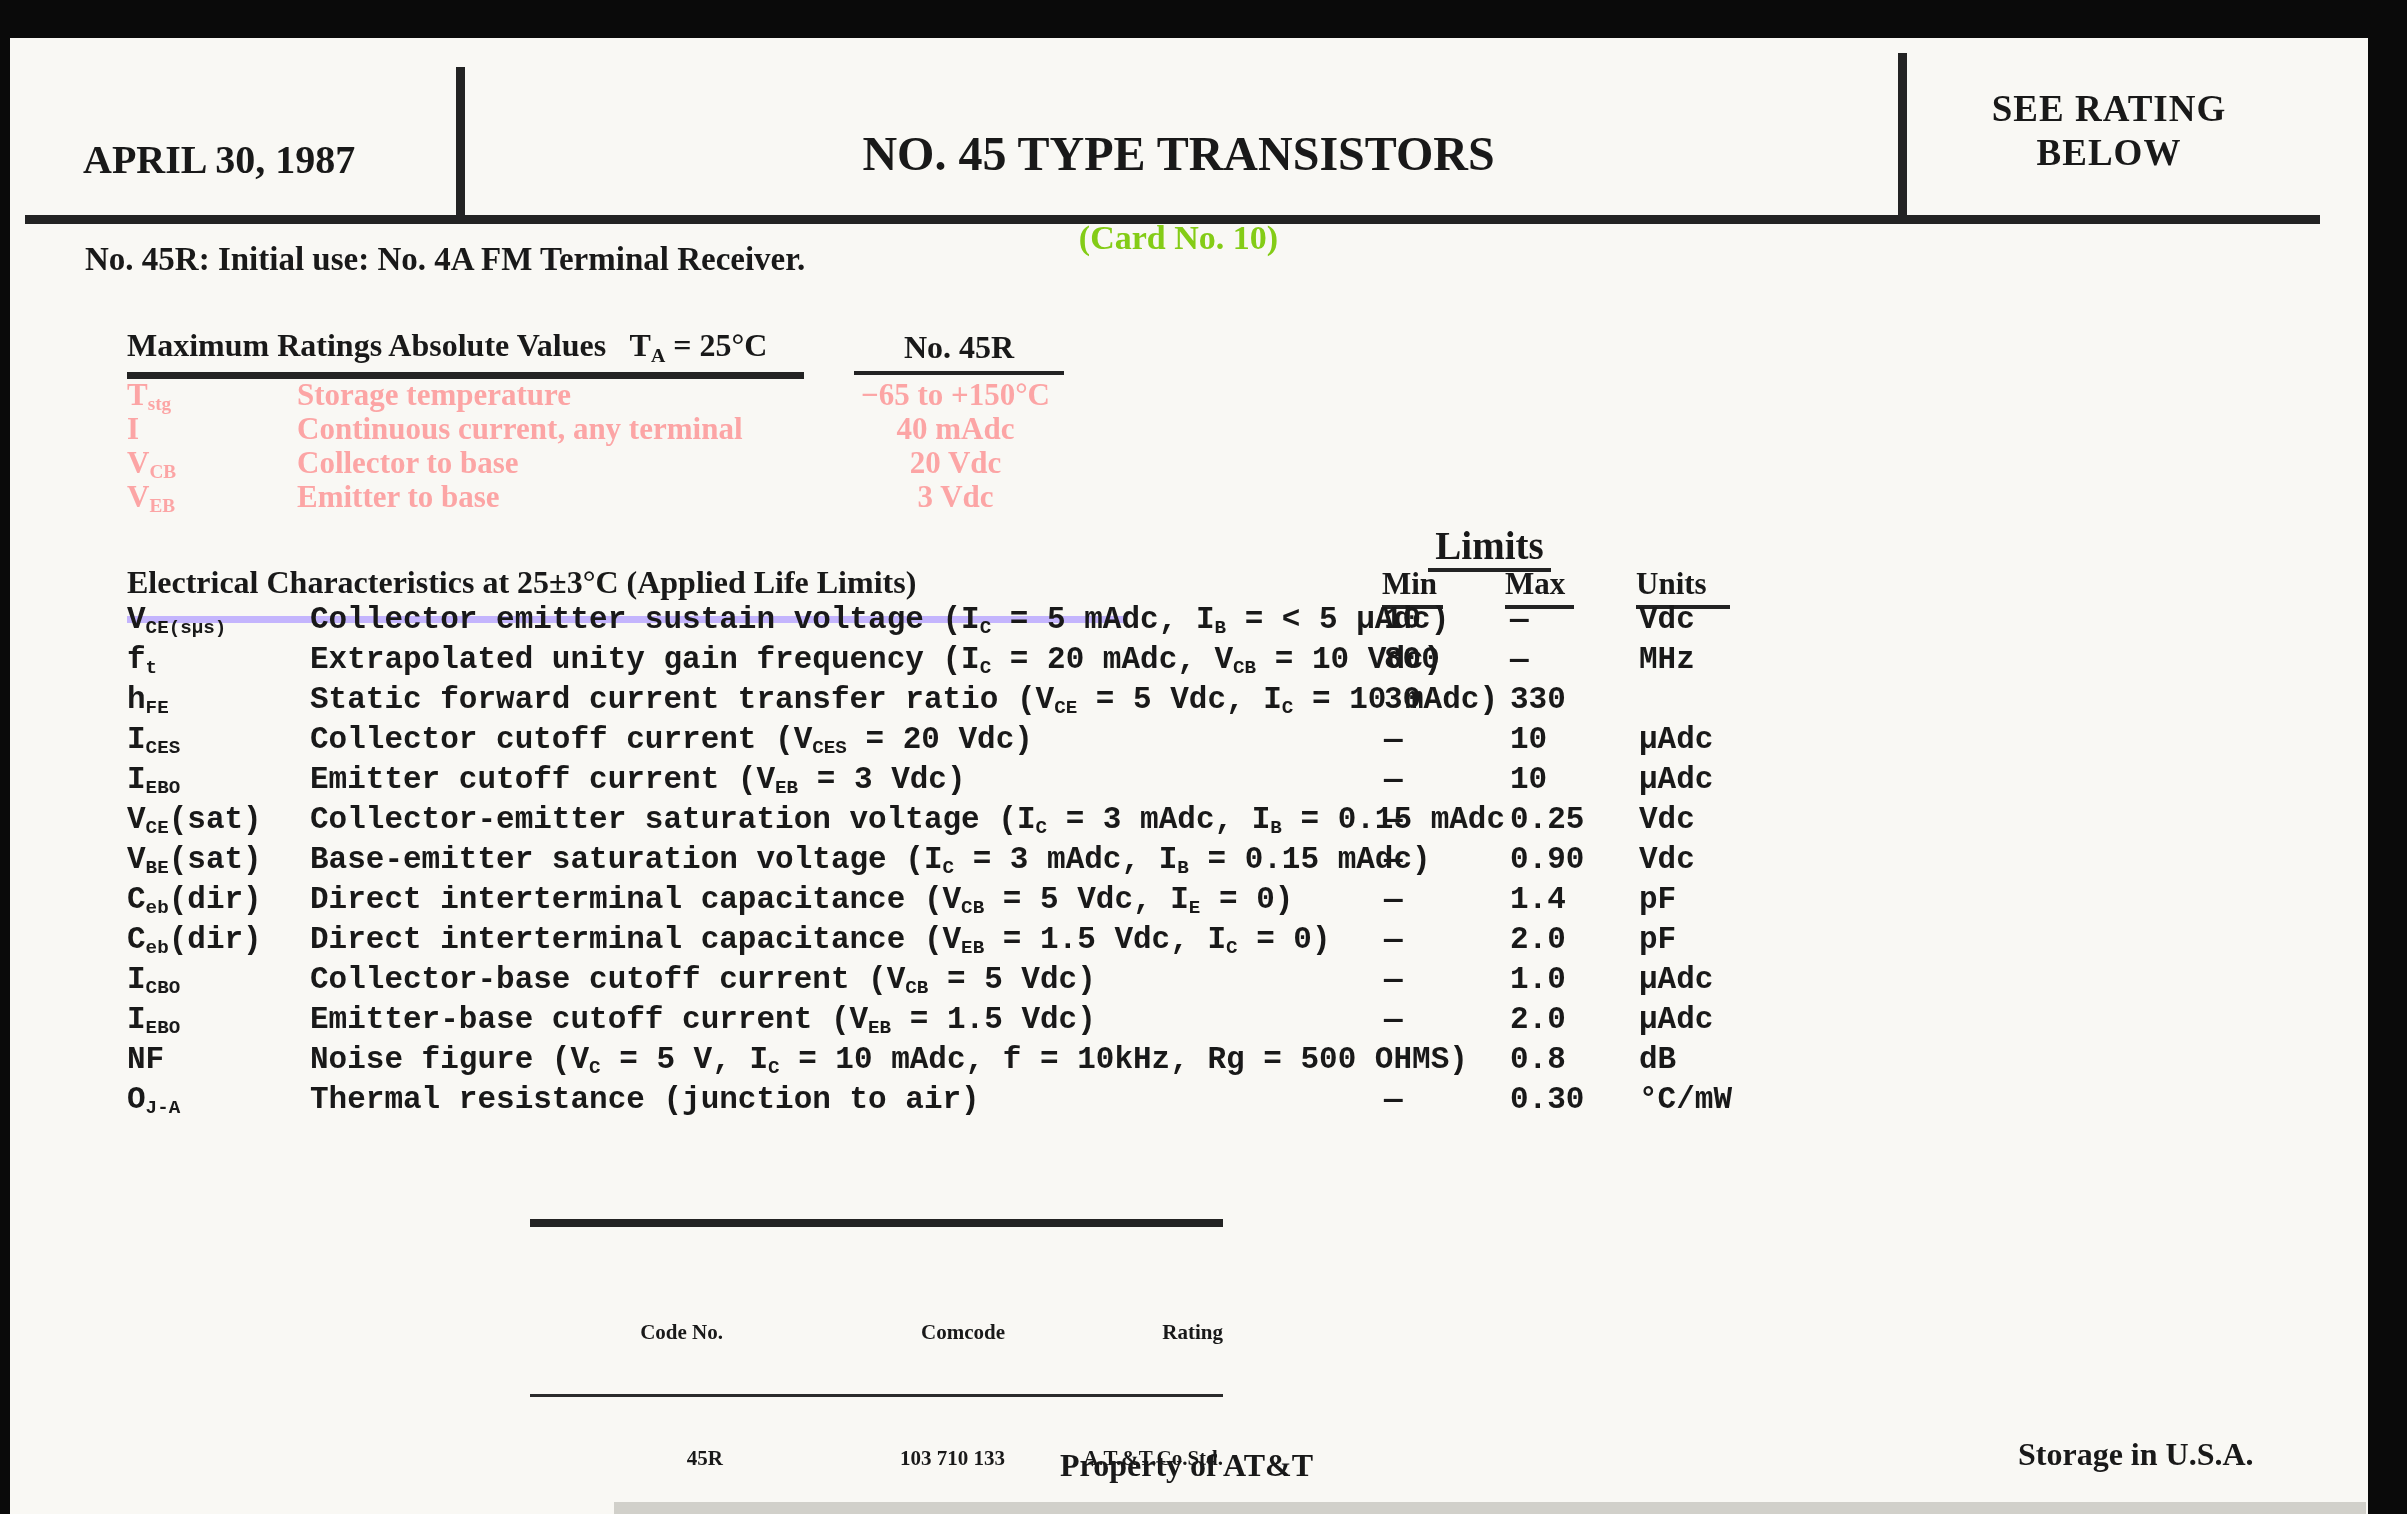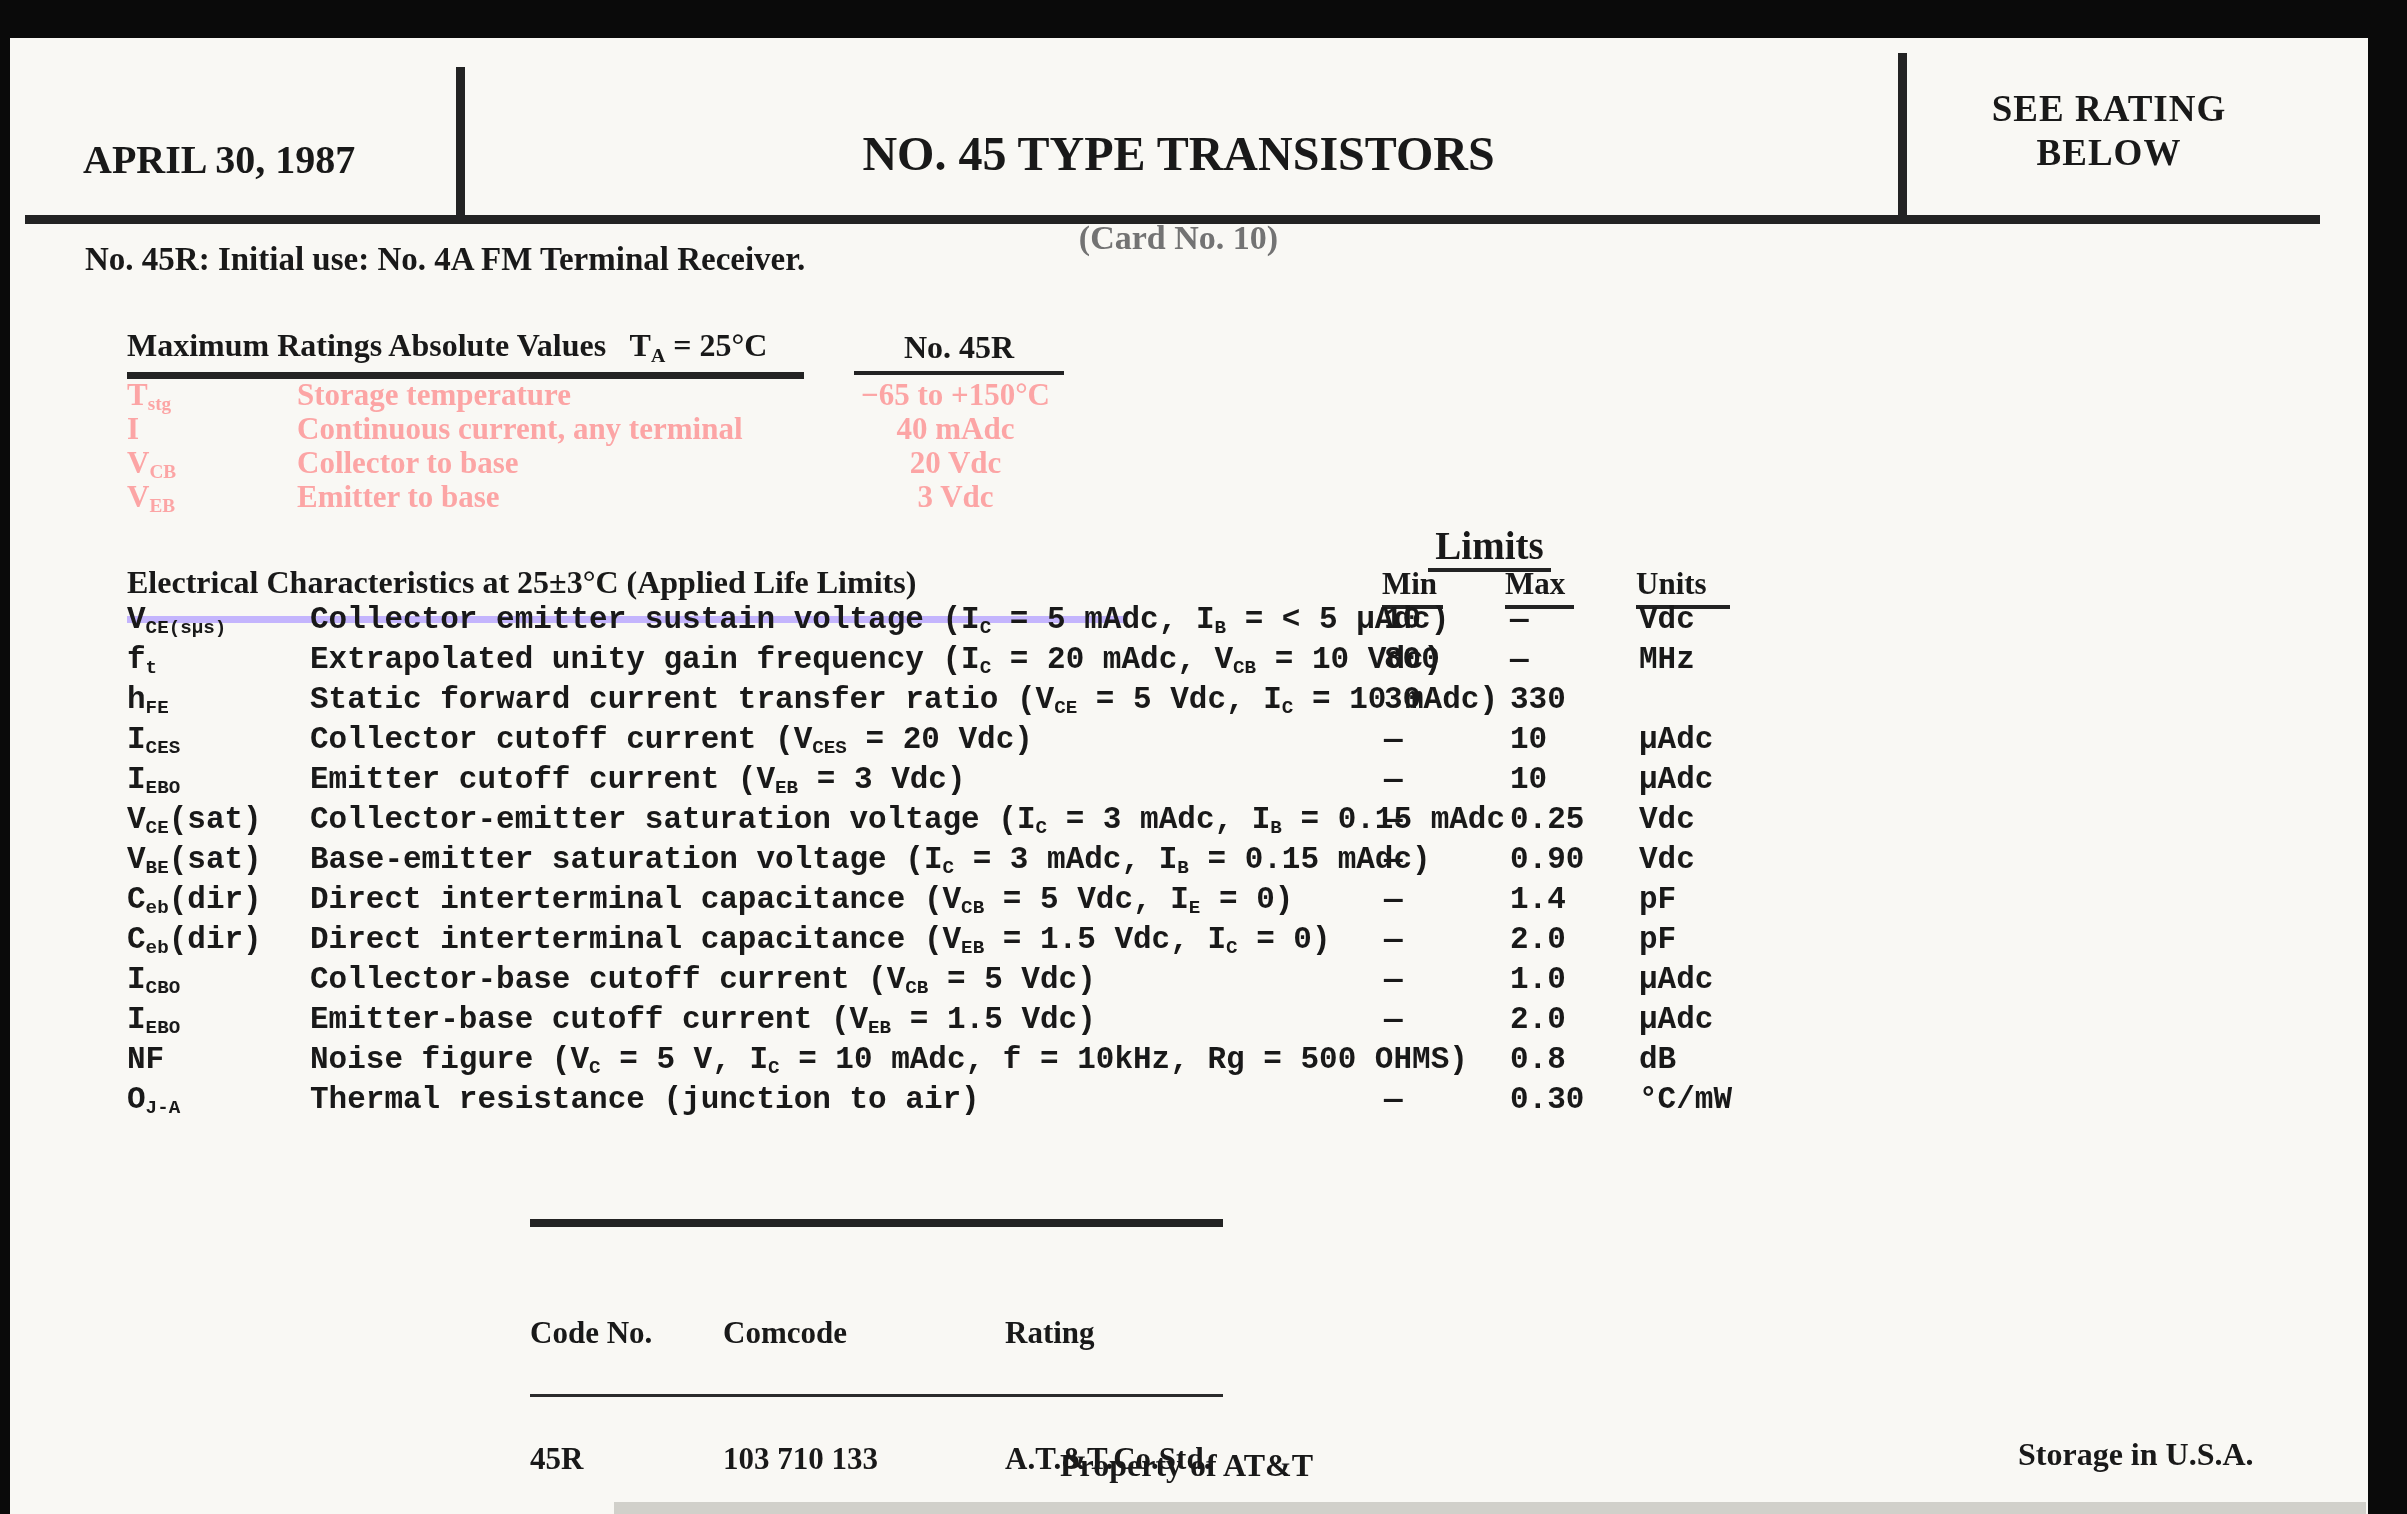--- a/index.html
+++ b/index.html
@@ -13,21 +13,21 @@
     background:#f9f8f4;
   }
   .t{position:absolute;font-weight:700;color:#191919;white-space:pre;}
   sub{font-size:0.62em;vertical-align:-0.28em;line-height:0;font-weight:700;}
   .rule{position:absolute;background:#232323;}
   
   .date{left:83px;top:136px;font-size:40px;}
   .vbar-left{left:456px;top:67px;width:9px;height:152px;}
   .title-wrap{left:713px;top:93px;width:931px;text-align:center;}
   .title{font-size:48px;font-weight:700;color:#191919;line-height:1.05;}
-  .subtitle{font-size:34px;font-weight:700;color:#737373;margin-top:4px;}
+  .subtitle{font-size:34px;font-weight:700;color:#84cc16;margin-top:4px;}
   .vbar-right{left:1898px;top:53px;width:9px;height:166px;}
   .rating-note{left:1916px;top:87px;width:386px;text-align:center;font-size:37px;line-height:1.2;letter-spacing:1px;white-space:normal;}
   .header-rule{left:25px;top:215px;width:2295px;height:9px;}
   .initial-note{left:85px;top:241px;font-size:33px;}
   
   .mr-heading{left:127px;top:327px;width:677px;font-size:32px;padding-bottom:8px;border-bottom:7px solid #232323;}
   .mr-no45r{left:854px;top:329px;width:210px;text-align:center;font-size:32px;padding-bottom:5px;border-bottom:4px solid #232323;}
   .mr-rows{left:127px;top:378px;width:1099px;}
   .mr-row{display:grid;grid-template-columns:170px 515px 287px;height:34px;}
   .mr-row span{font-weight:700;font-size:31px;color:#fca5a5;line-height:33px;white-space:pre;}
@@ -42,21 +42,21 @@
   .ec-row{display:grid;grid-template-columns:183px 1049px 124px 129px 168px;height:40px;}
   .ec-row span{font-weight:700;font-size:31px;color:#191919;line-height:36px;white-space:pre;}
   .ec-min{padding-left:25px;}
   .ec-max{padding-left:27px;}
   .ec-units{padding-left:27px;}
   
   .code-table{left:530px;top:1183px;width:693px;}
   .ct-rule-thick{height:8px;background:#232323;}
   .ct-rule-thin{height:3px;background:#2b2b2b;}
   .ct-row{display:grid;grid-template-columns:193px 282px 218px;}
-  .ct-row span{font-weight:700;font-size:31px;color:#191919;text-align:left;line-height:51px;white-space:pre;}
+  .ct-row span{font-weight:700;font-size:21px;color:#191919;text-align:right;line-height:51px;white-space:pre;}
   .ct-gap{height:8px;}
   
   .footer-property{left:919px;top:1447px;width:535px;text-align:center;font-size:32px;}
   .footer-printed{left:2018px;top:1436px;font-size:32px;}
   .scan-bottom{position:absolute;left:614px;right:42px;bottom:0;height:13px;background:#bcbab3;opacity:.65;}
 </style>
 </head>
 <body>
 
 <div class="card"></div>

